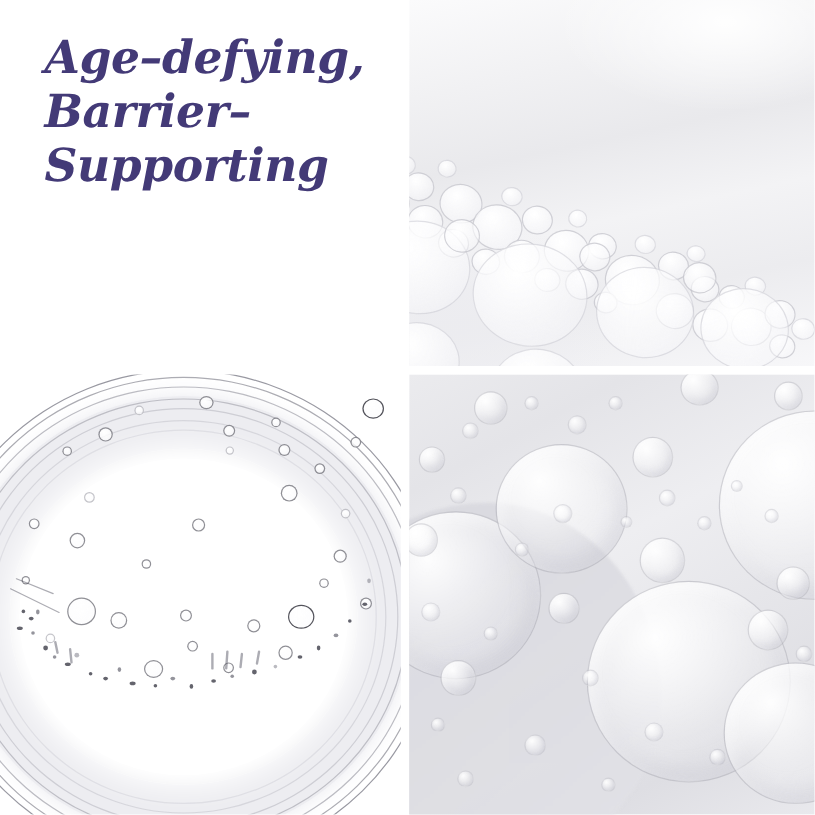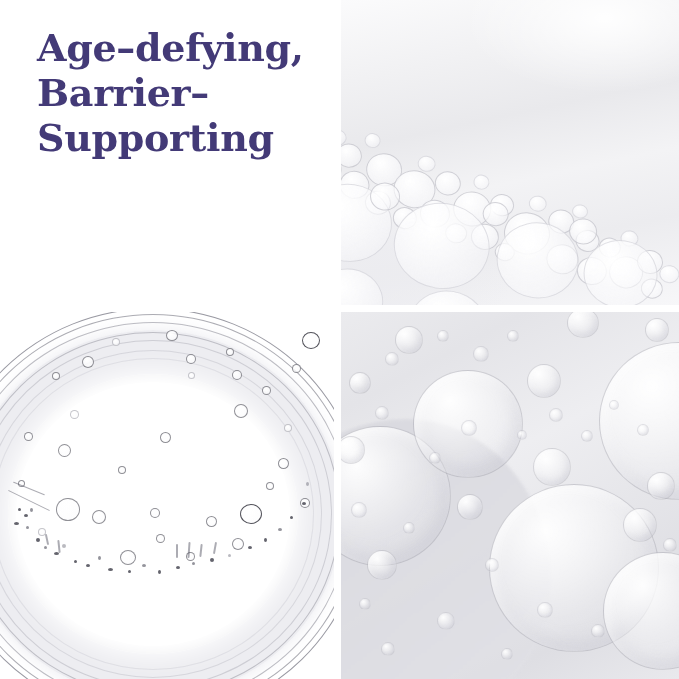--- a/index.html
+++ b/index.html
@@ -18,20 +18,21 @@
     width: 679px;
     height: 679px;
     background: #ffffff;
     overflow: hidden;
   }
 
   
   .quad {
     position: absolute;
     overflow: hidden;
+    font-style: italic;
   }
   .quad-tl { left: 0;   top: 0;   width: 334px; height: 305px; background:#ffffff; }
   .quad-tr { left: 341px; top: 0;   width: 338px; height: 305px; }
   .quad-bl { left: 0;   top: 312px; width: 334px; height: 367px; background:#ffffff; }
   .quad-br { left: 341px; top: 312px; width: 338px; height: 367px; }
 
   
   .headline {
     position: absolute;
     left: 37px;

